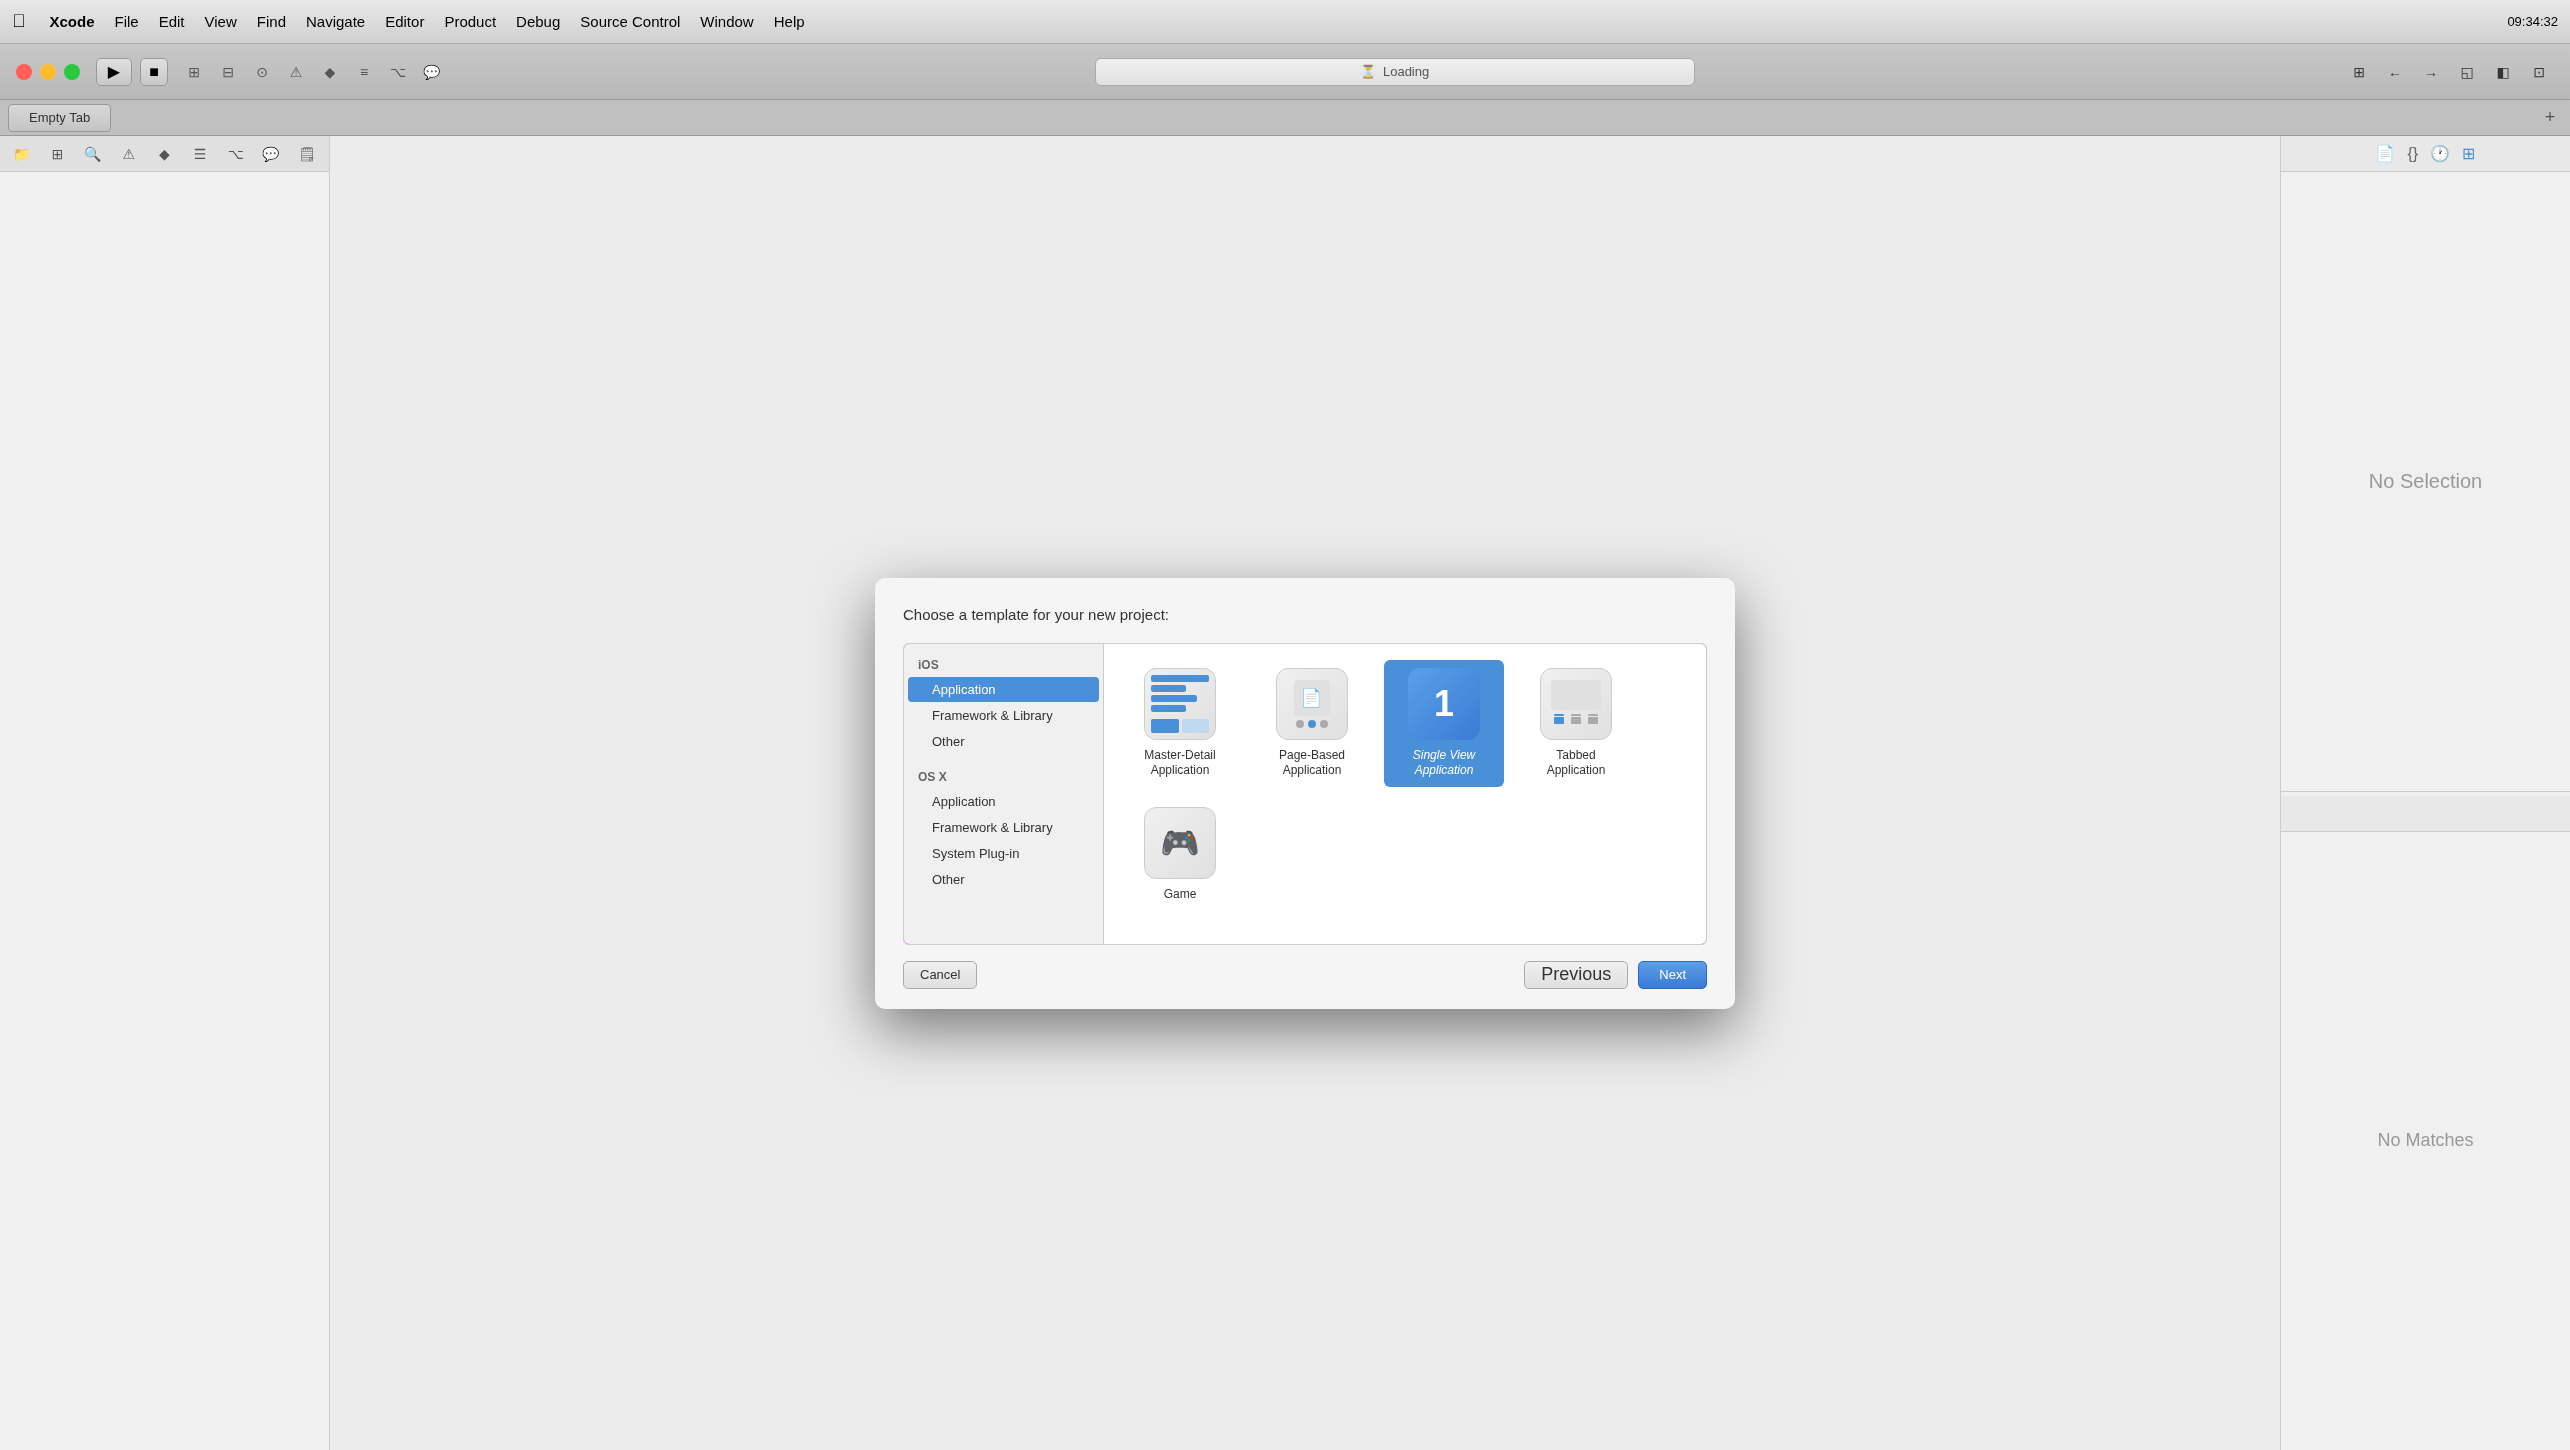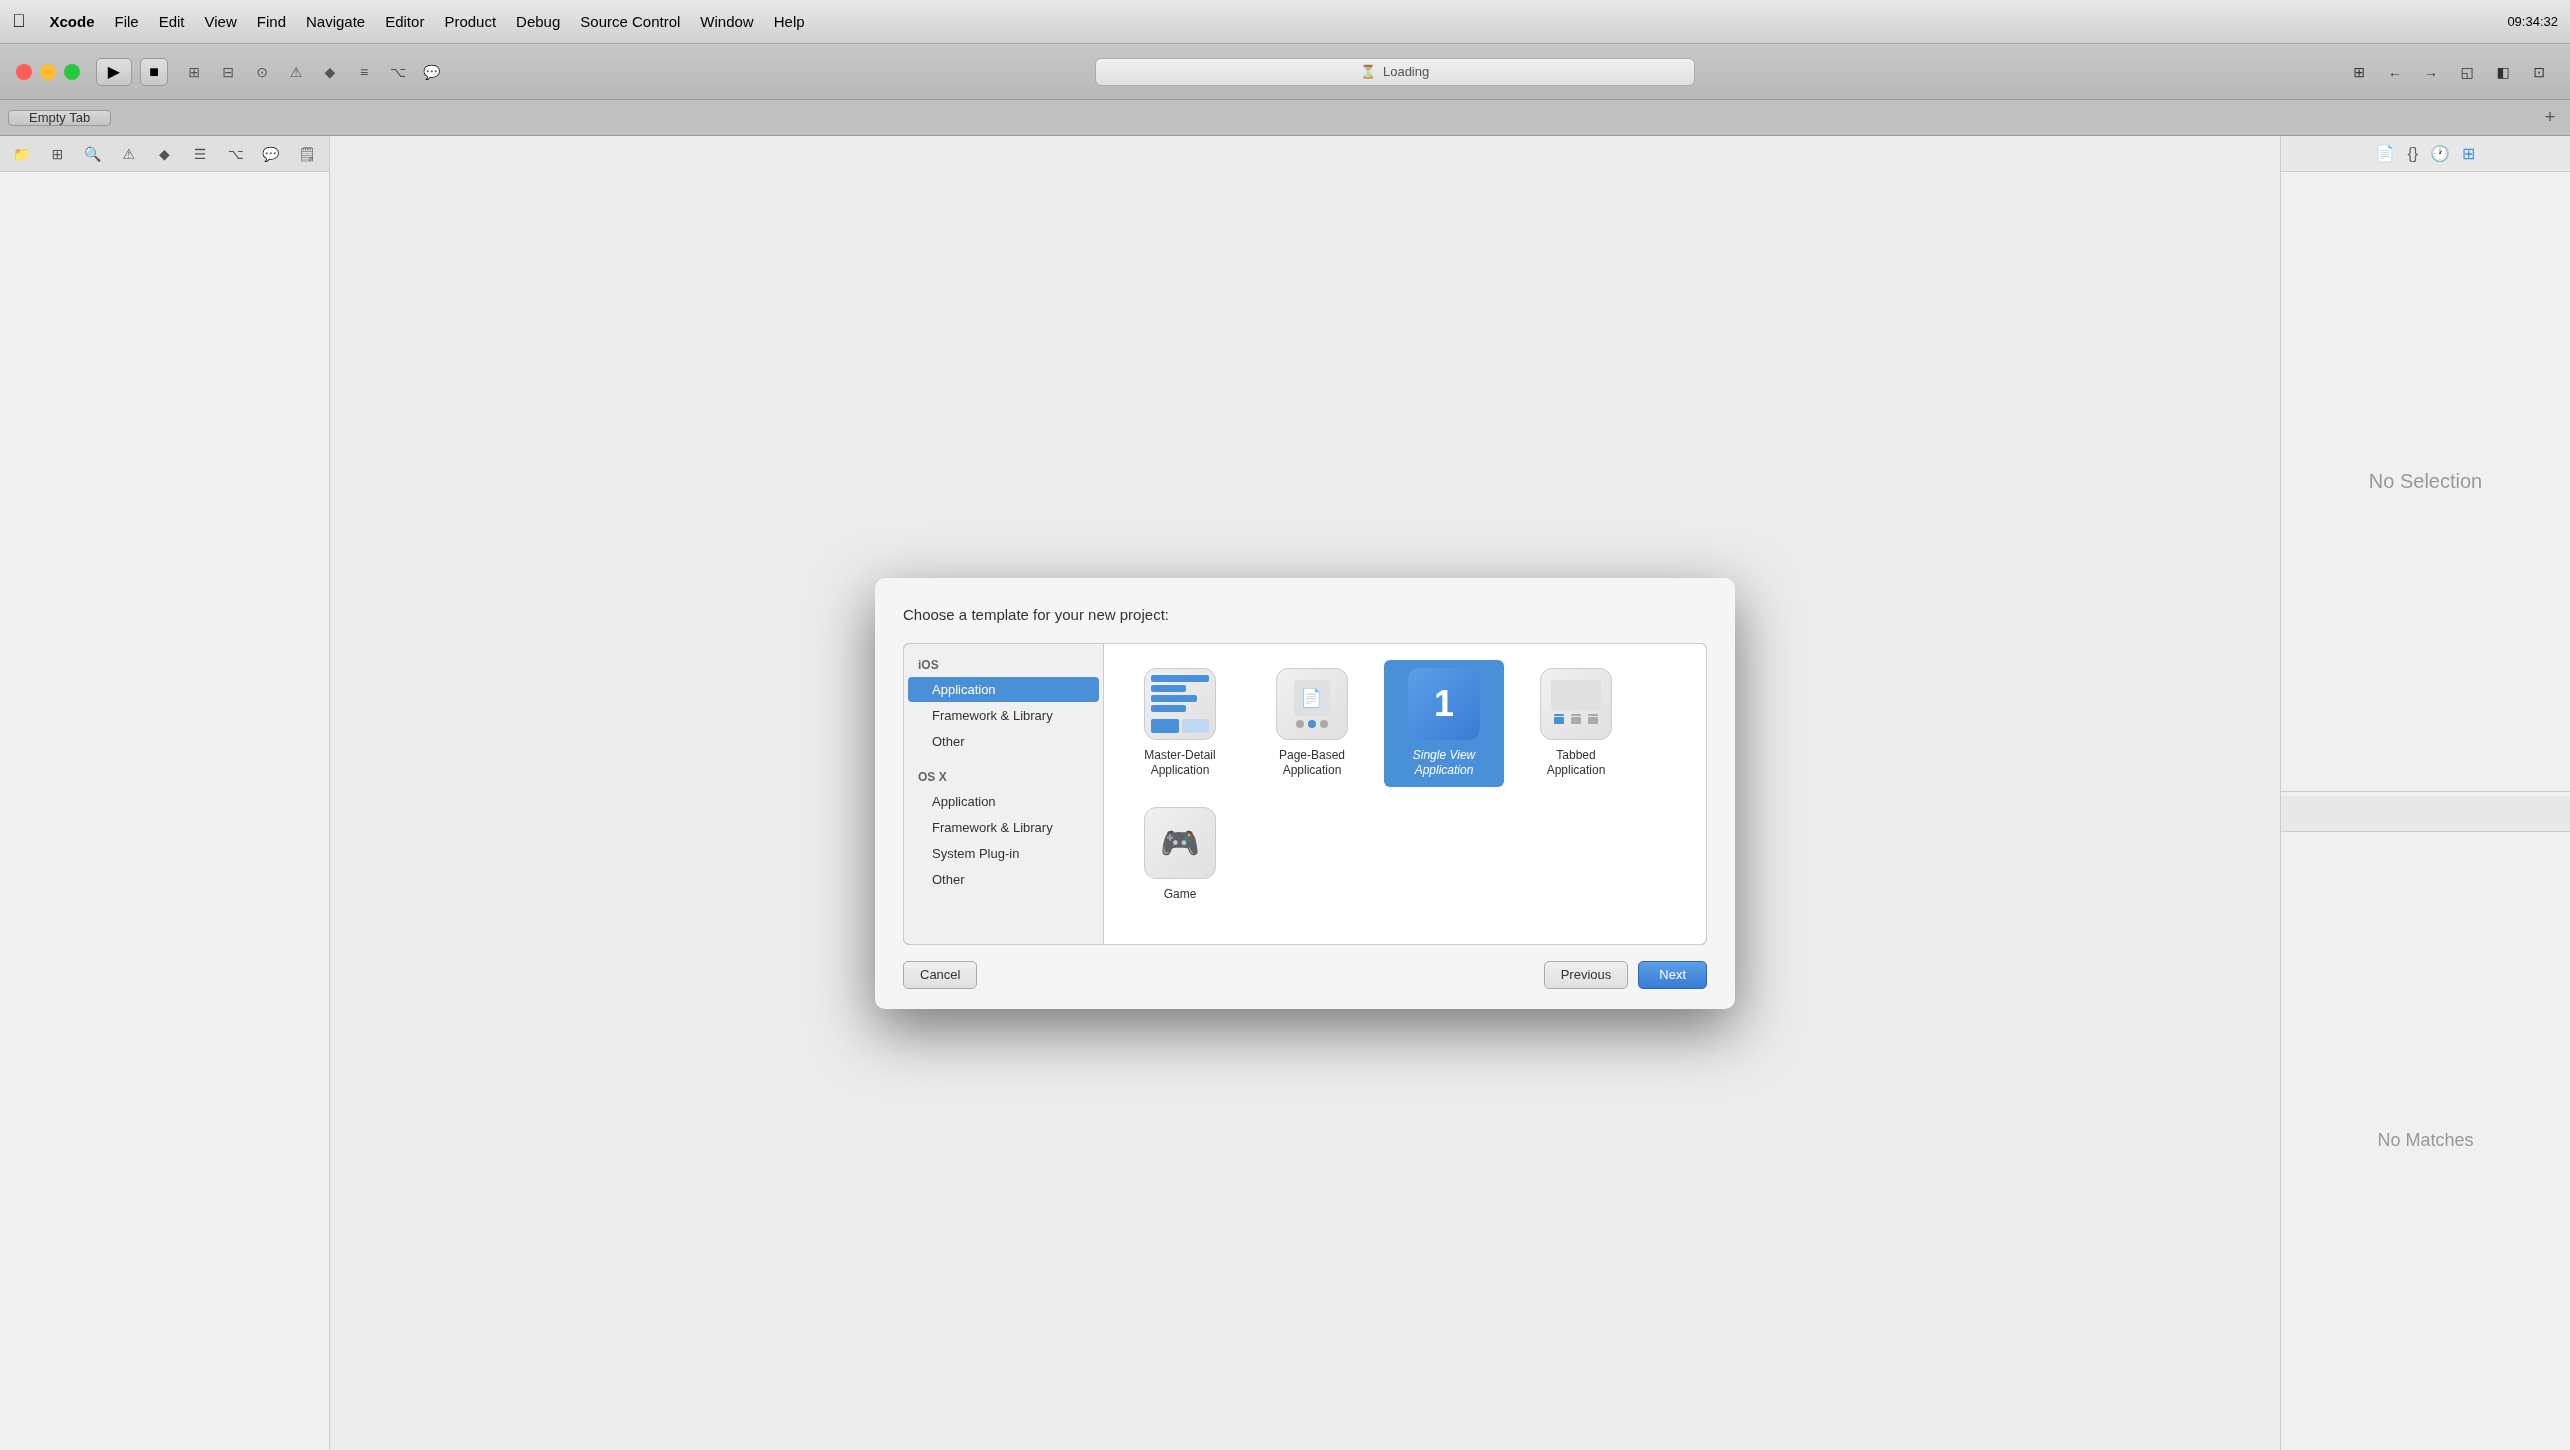--- a/index.html
+++ b/index.html
@@ -116,21 +116,21 @@
       width: 100%;
       height: 36px;
       background: #c0c0c0;
       display: flex;
       align-items: center;
       border-bottom: 1px solid #999;
       padding: 0 8px;
       justify-content: center;
     }
     .tab-item {
-      height: 16px;
+      height: 28px;
       padding: 0 20px;
       background: linear-gradient(to bottom, #d8d8d8, #c4c4c4);
       border: 1px solid #999;
       border-radius: 4px;
       display: flex;
       align-items: center;
       font-size: 13px;
       color: #333;
       cursor: pointer;
     }
@@ -345,21 +345,21 @@
       display: flex;
       gap: 10px;
     }
 
     .btn-prev {
       height: 28px;
       padding: 0 16px;
       background: linear-gradient(to bottom, #f0f0f0, #e0e0e0);
       border: 1px solid #aaa;
       border-radius: 5px;
-      font-size: 13px;
+      font-size: 18px;
       cursor: pointer;
       color: #333;
     }
 
     .btn-next {
       height: 28px;
       padding: 0 20px;
       background: linear-gradient(to bottom, #5ba0e8, #3a7bd5);
       border: 1px solid #2a67c0;
       border-radius: 5px;

